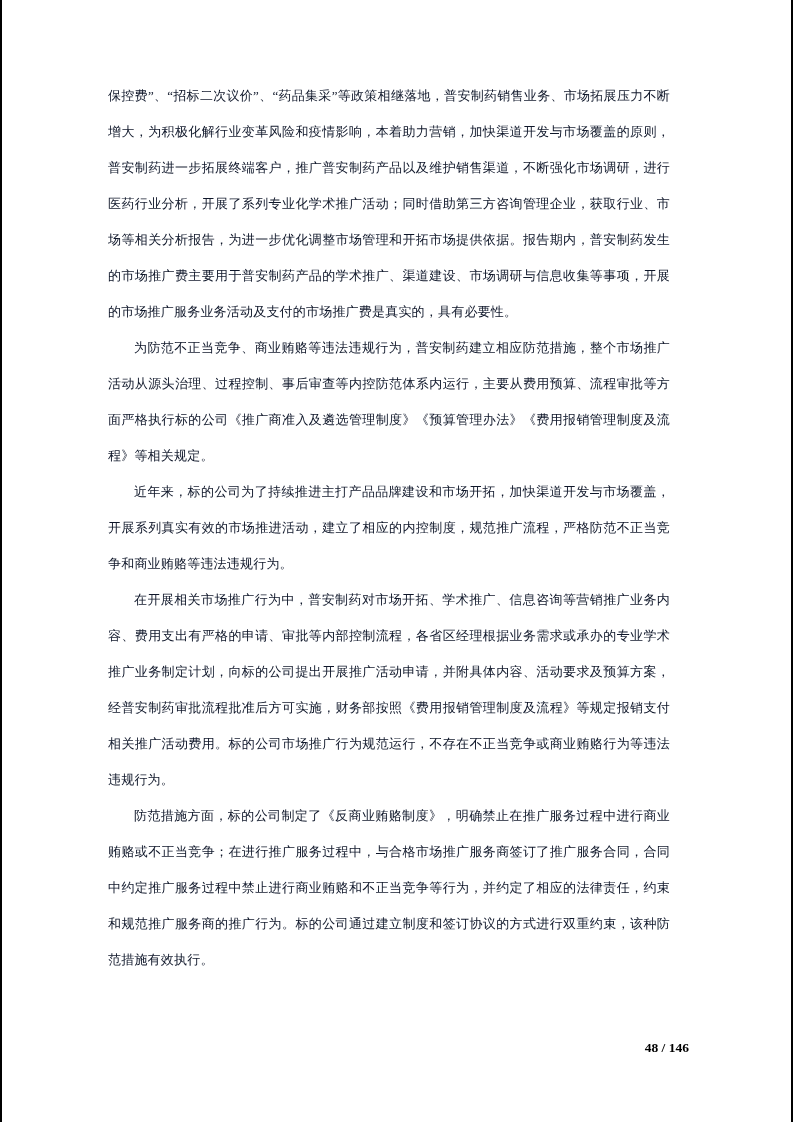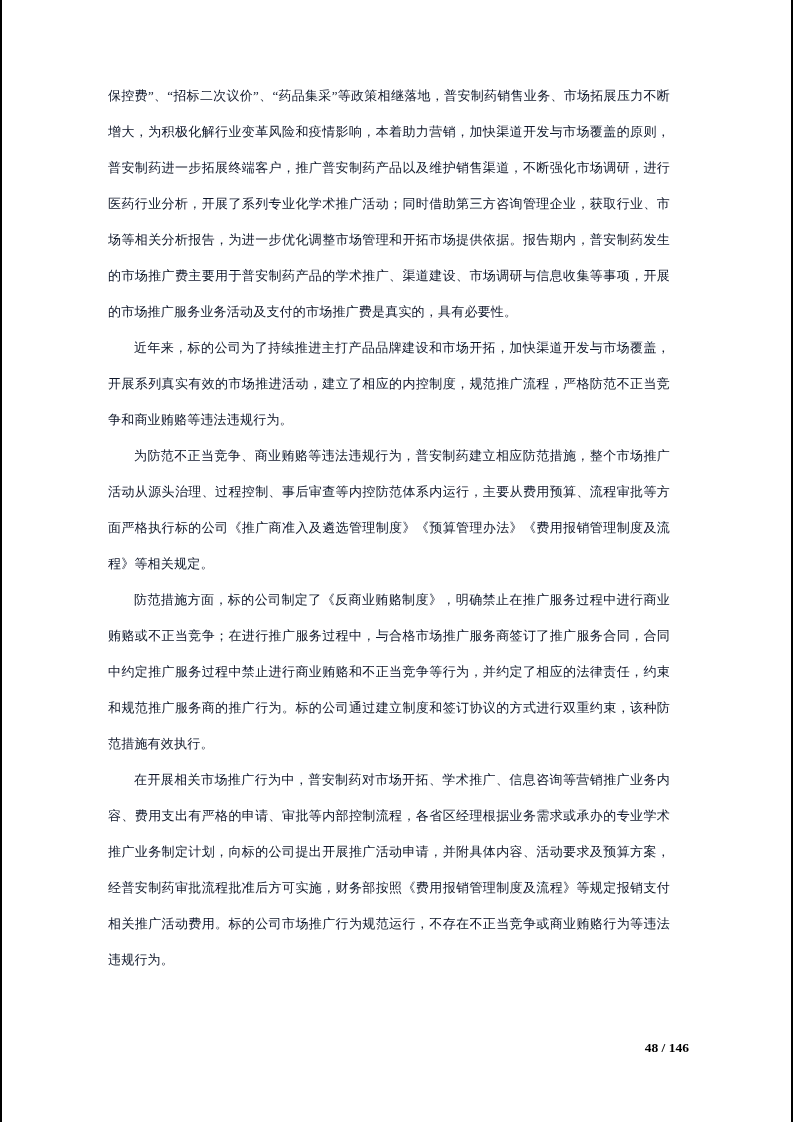--- a/index.html
+++ b/index.html
@@ -59,21 +59,21 @@
   }
 </style>
 </head>
 <body>
 
 <div class="page">
   <div class="page-border"></div>
 
   <div class="content">
     <p class="para">保控费”、“招标二次议价”、“药品集采”等政策相继落地，普安制药销售业务、市场拓展压力不断增大，为积极化解行业变革风险和疫情影响，本着助力营销，加快渠道开发与市场覆盖的原则，普安制药进一步拓展终端客户，推广普安制药产品以及维护销售渠道，不断强化市场调研，进行医药行业分析，开展了系列专业化学术推广活动；同时借助第三方咨询管理企业，获取行业、市场等相关分析报告，为进一步优化调整市场管理和开拓市场提供依据。报告期内，普安制药发生的市场推广费主要用于普安制药产品的学术推广、渠道建设、市场调研与信息收集等事项，开展的市场推广服务业务活动及支付的市场推广费是真实的，具有必要性。</p>
+    <p class="para indent">为防范不正当竞争、商业贿赂等违法违规行为，普安制药建立相应防范措施，整个市场推广活动从源头治理、过程控制、事后审查等内控防范体系内运行，主要从费用预算、流程审批等方面严格执行标的公司《推广商准入及遴选管理制度》《预算管理办法》《费用报销管理制度及流程》等相关规定。</p>
     <p class="para indent">近年来，标的公司为了持续推进主打产品品牌建设和市场开拓，加快渠道开发与市场覆盖，开展系列真实有效的市场推进活动，建立了相应的内控制度，规范推广流程，严格防范不正当竞争和商业贿赂等违法违规行为。</p>
-    <p class="para indent">为防范不正当竞争、商业贿赂等违法违规行为，普安制药建立相应防范措施，整个市场推广活动从源头治理、过程控制、事后审查等内控防范体系内运行，主要从费用预算、流程审批等方面严格执行标的公司《推广商准入及遴选管理制度》《预算管理办法》《费用报销管理制度及流程》等相关规定。</p>
+    <p class="para indent">在开展相关市场推广行为中，普安制药对市场开拓、学术推广、信息咨询等营销推广业务内容、费用支出有严格的申请、审批等内部控制流程，各省区经理根据业务需求或承办的专业学术推广业务制定计划，向标的公司提出开展推广活动申请，并附具体内容、活动要求及预算方案，经普安制药审批流程批准后方可实施，财务部按照《费用报销管理制度及流程》等规定报销支付相关推广活动费用。标的公司市场推广行为规范运行，不存在不正当竞争或商业贿赂行为等违法违规行为。</p>
     <p class="para indent">防范措施方面，标的公司制定了《反商业贿赂制度》，明确禁止在推广服务过程中进行商业贿赂或不正当竞争；在进行推广服务过程中，与合格市场推广服务商签订了推广服务合同，合同中约定推广服务过程中禁止进行商业贿赂和不正当竞争等行为，并约定了相应的法律责任，约束和规范推广服务商的推广行为。标的公司通过建立制度和签订协议的方式进行双重约束，该种防范措施有效执行。</p>
-    <p class="para indent">在开展相关市场推广行为中，普安制药对市场开拓、学术推广、信息咨询等营销推广业务内容、费用支出有严格的申请、审批等内部控制流程，各省区经理根据业务需求或承办的专业学术推广业务制定计划，向标的公司提出开展推广活动申请，并附具体内容、活动要求及预算方案，经普安制药审批流程批准后方可实施，财务部按照《费用报销管理制度及流程》等规定报销支付相关推广活动费用。标的公司市场推广行为规范运行，不存在不正当竞争或商业贿赂行为等违法违规行为。</p>
 
   </div>
 
   <div class="page-number">48 / 146</div>
 </div>
 
 </body></html>

